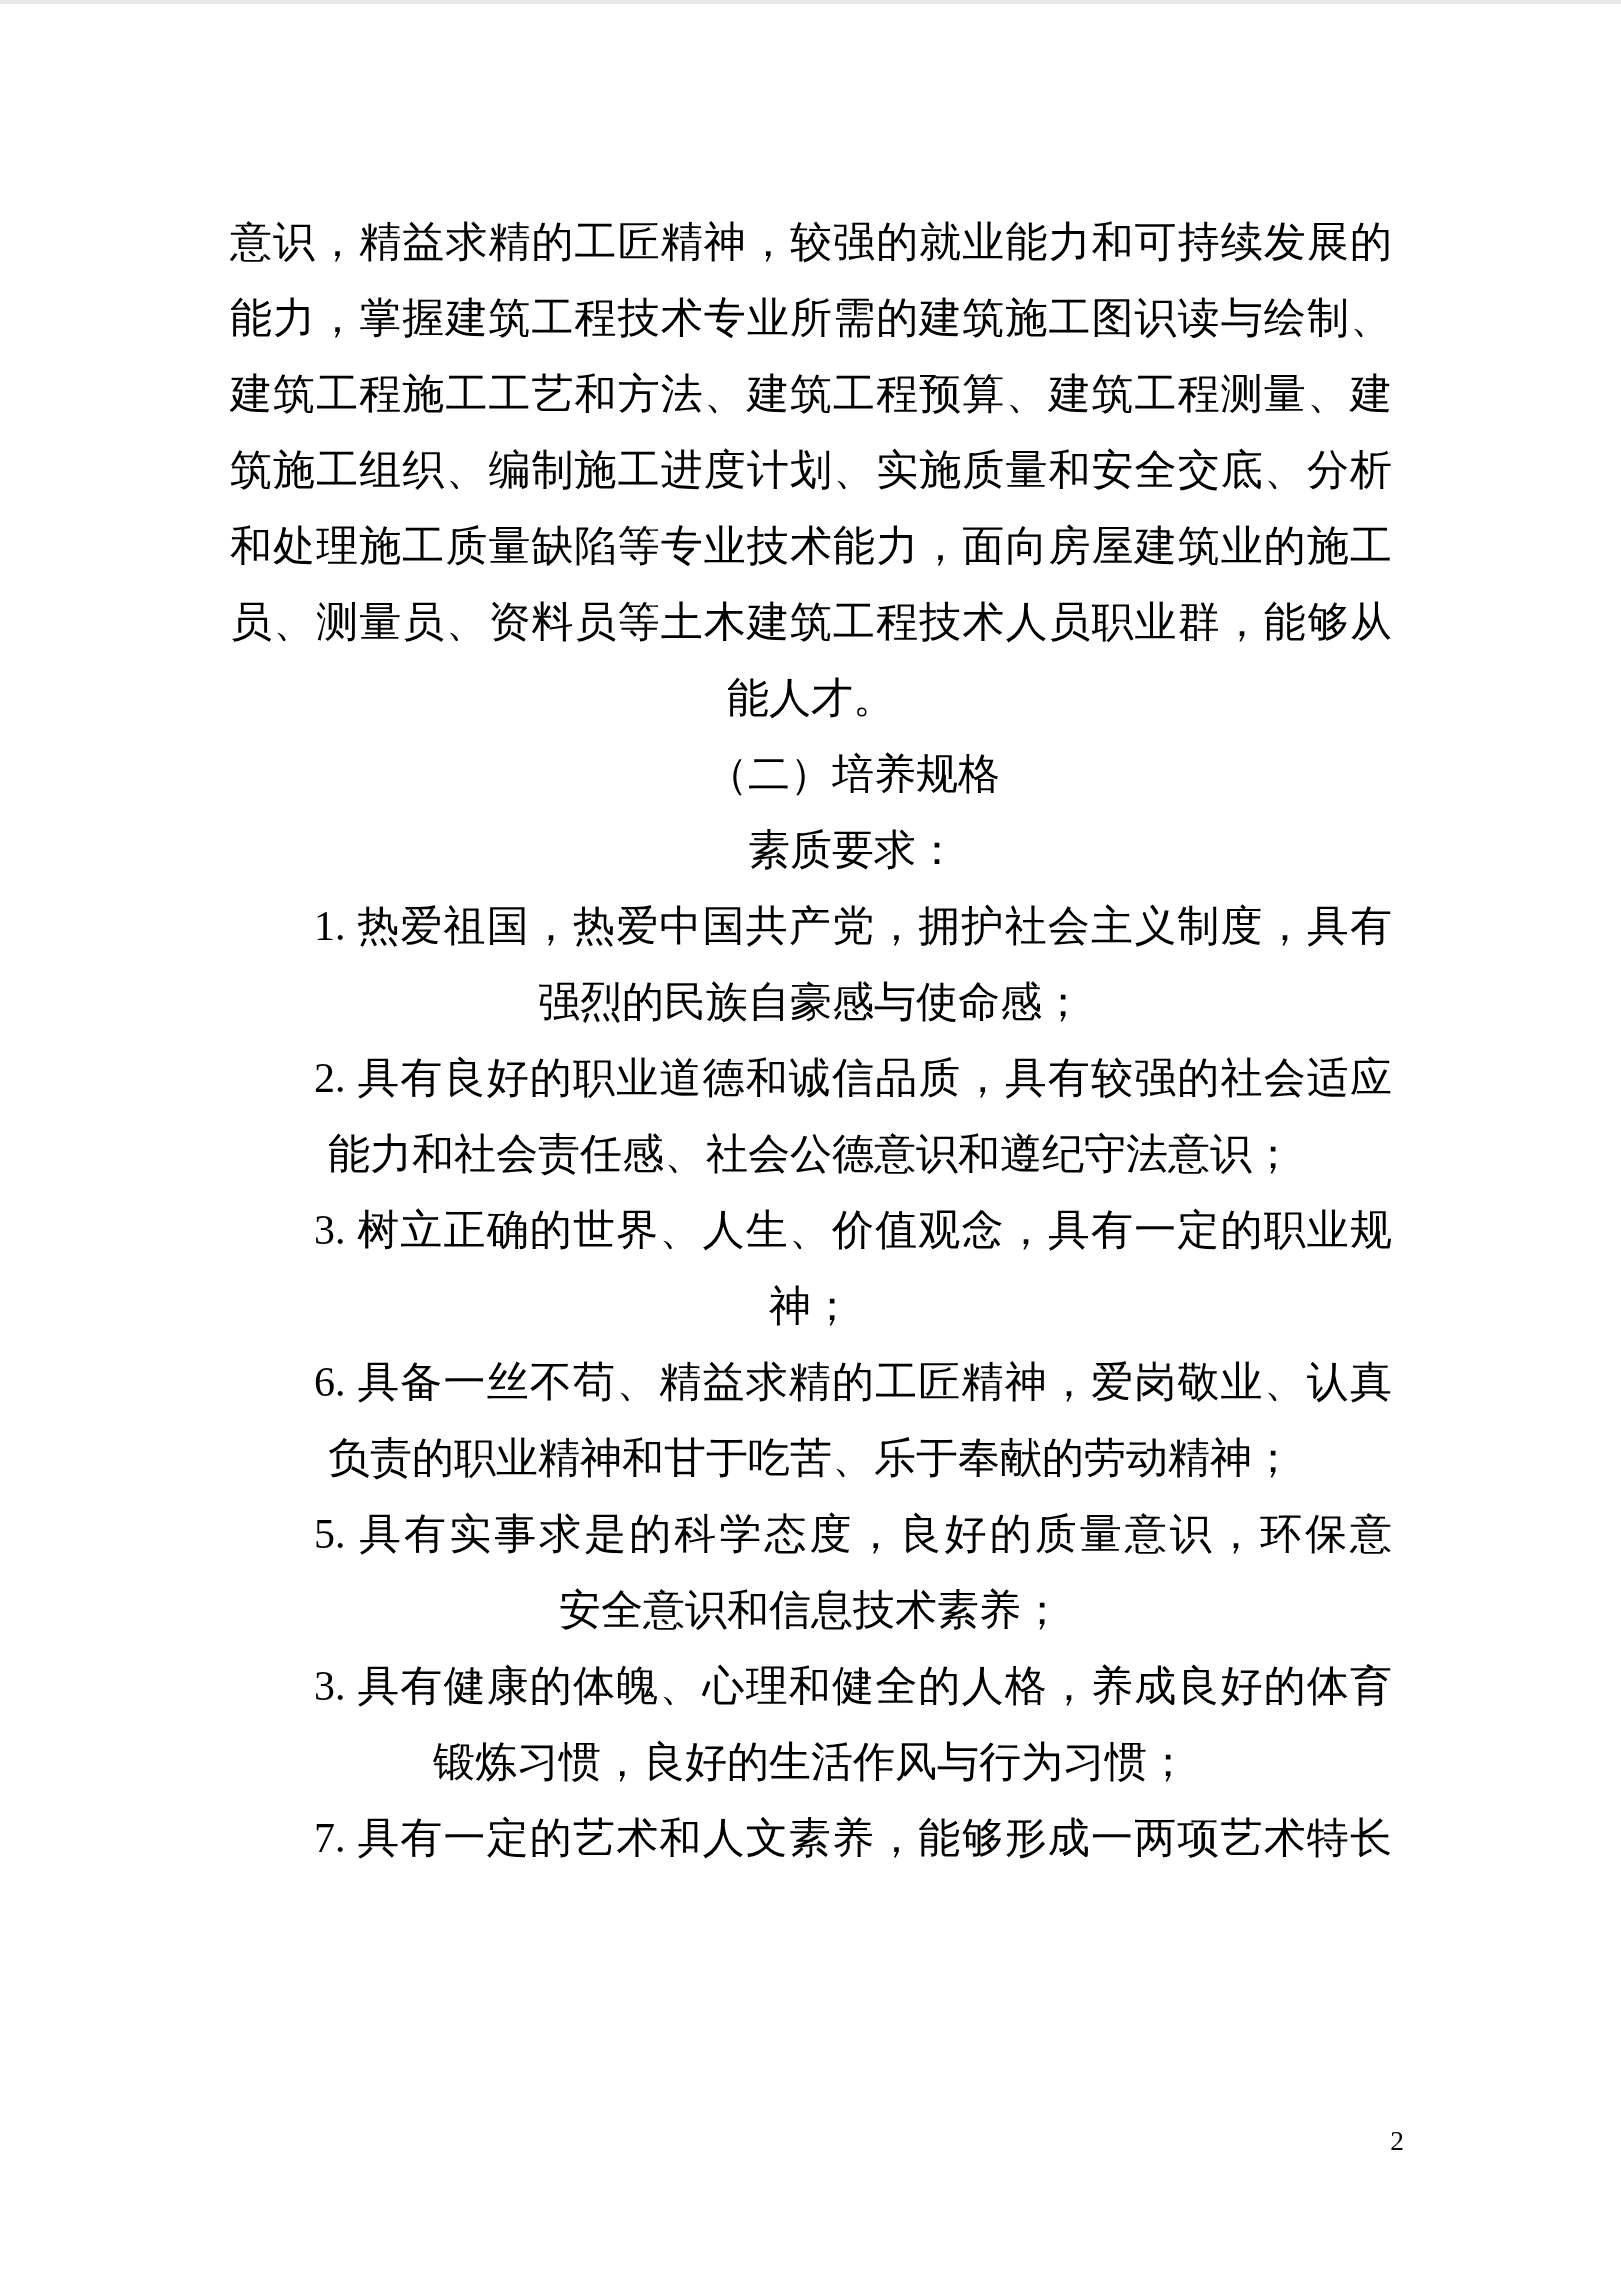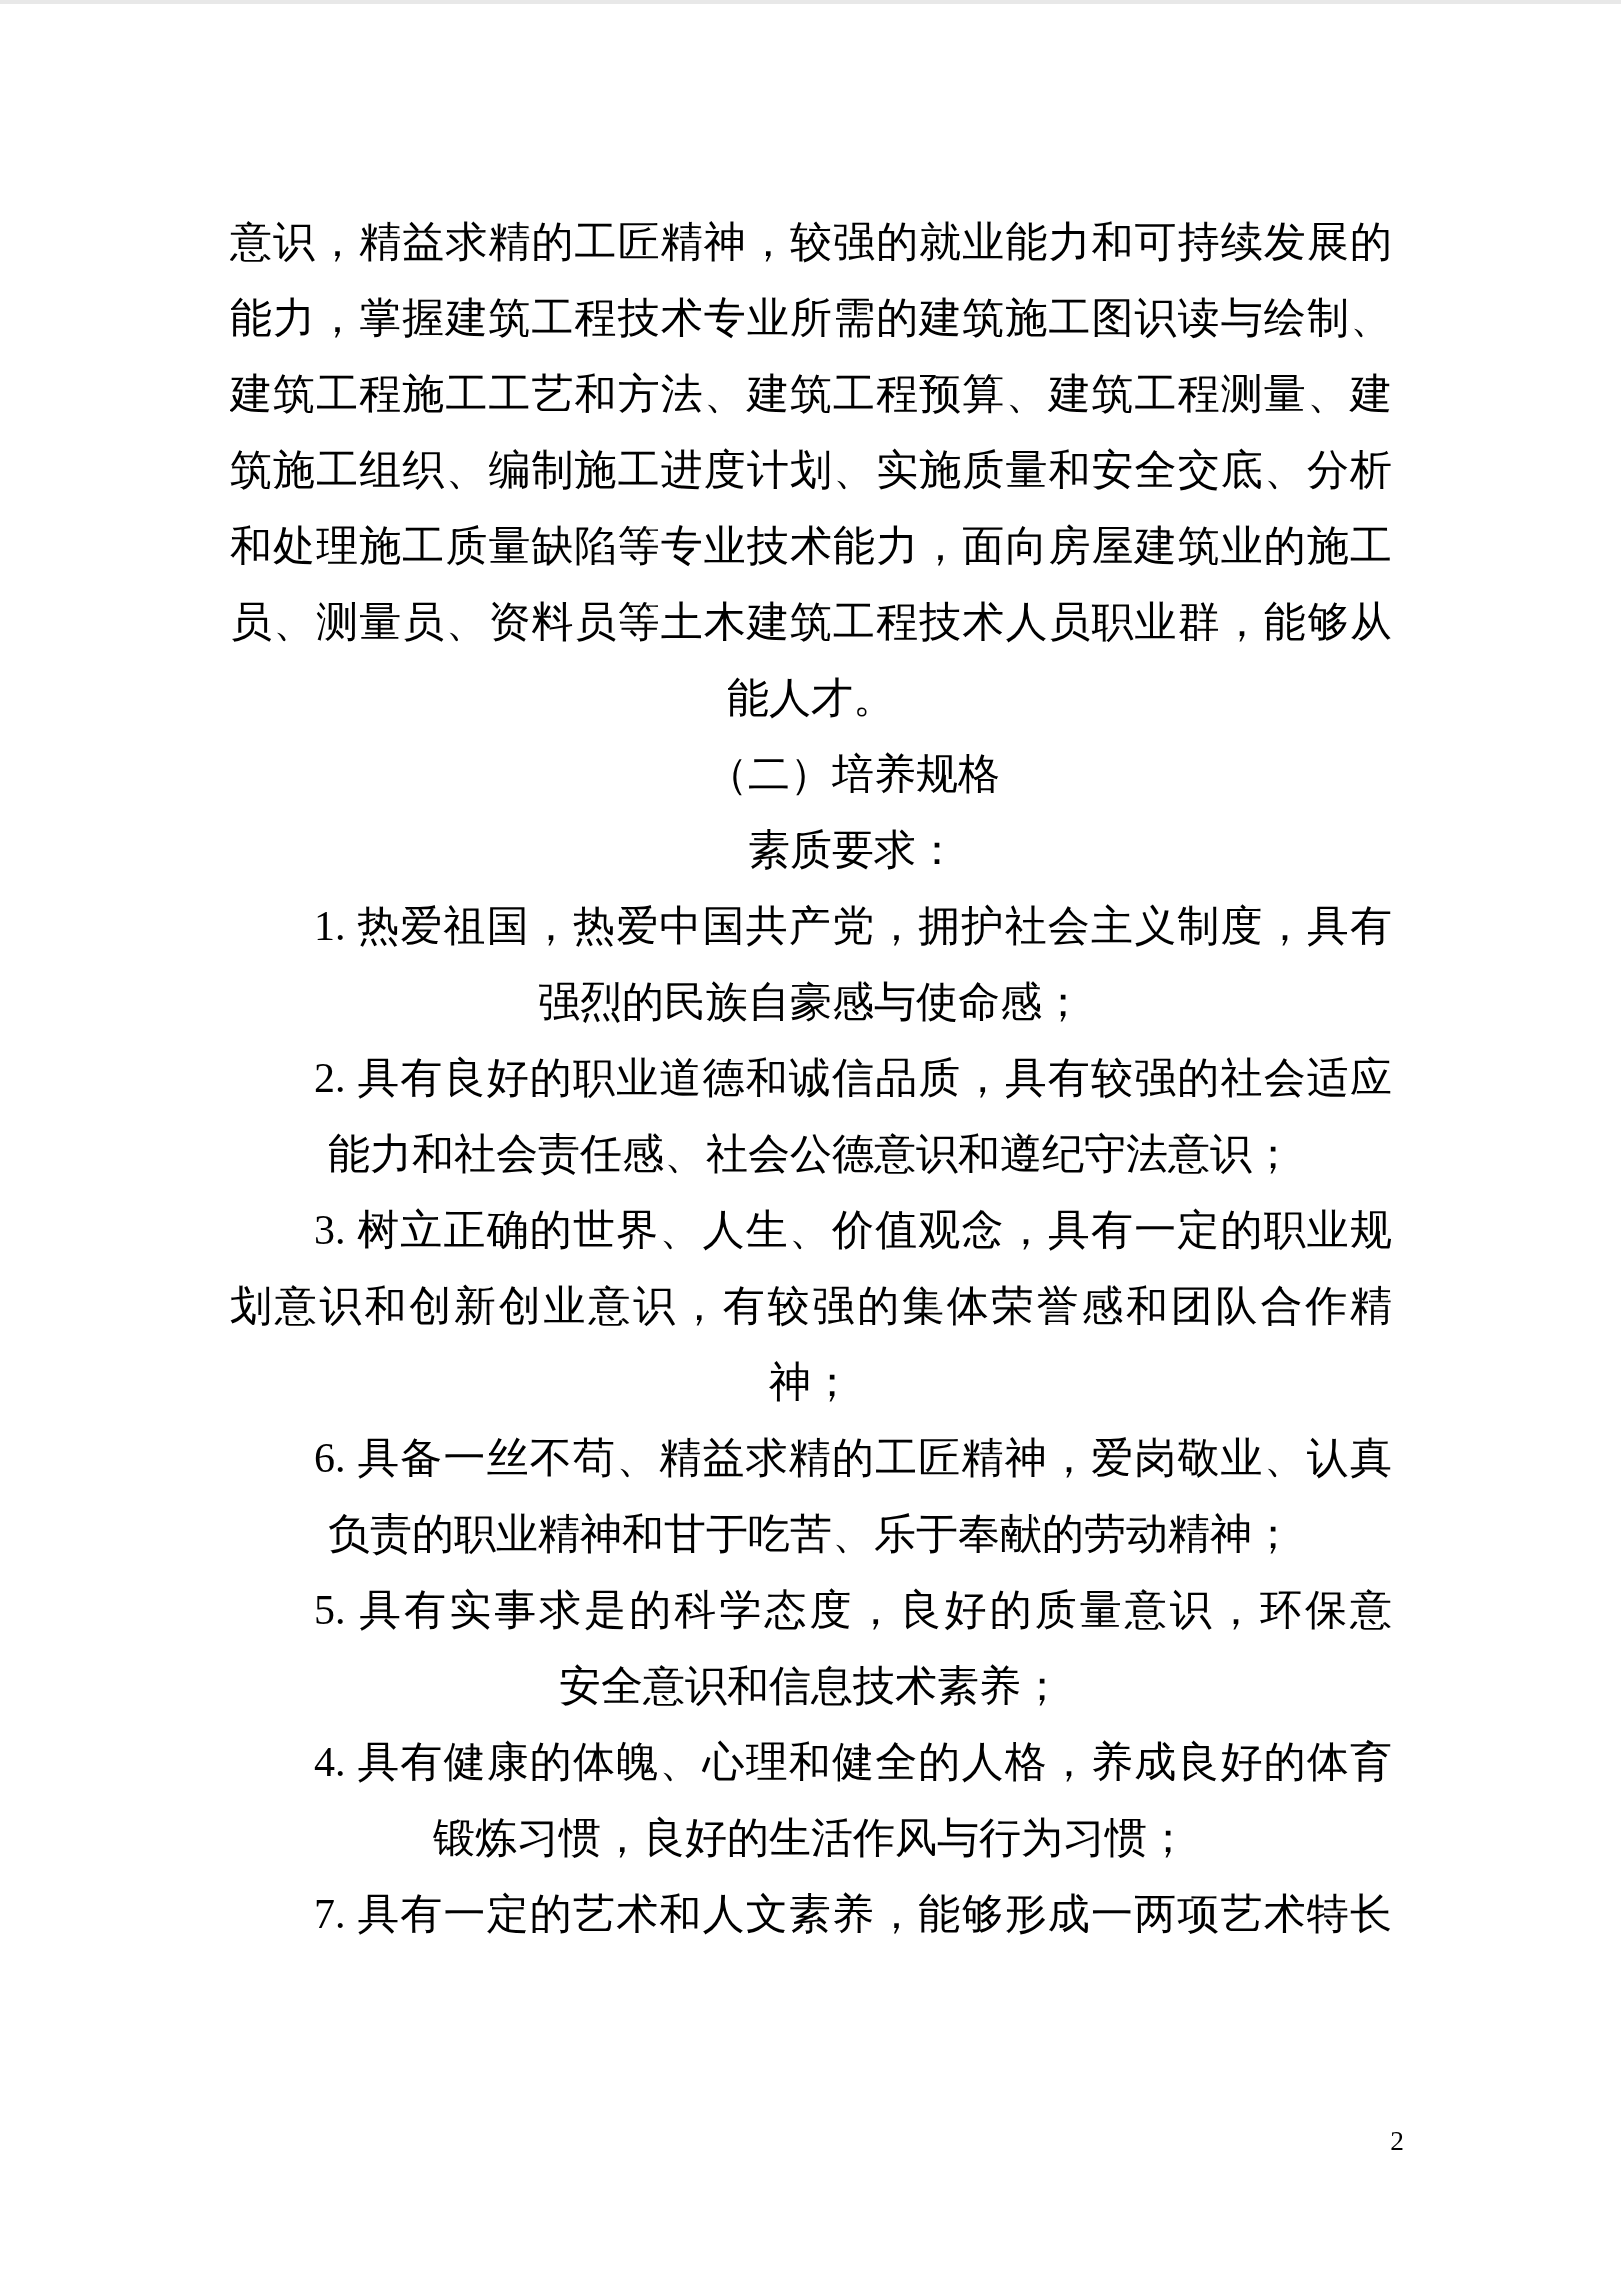--- a/index.html
+++ b/index.html
@@ -62,25 +62,24 @@
       <div class="line justify">和处理施工质量缺陷等专业技术能力，面向房屋建筑业的施工</div>
       <div class="line justify">员、测量员、资料员等土木建筑工程技术人员职业群，能够从</div>
       <div class="line">能人才。</div>
       <div class="line indent">（二）培养规格</div>
       <div class="line indent">素质要求：</div>
       <div class="line justify indent">1. 热爱祖国，热爱中国共产党，拥护社会主义制度，具有</div>
       <div class="line">强烈的民族自豪感与使命感；</div>
       <div class="line justify indent">2. 具有良好的职业道德和诚信品质，具有较强的社会适应</div>
       <div class="line">能力和社会责任感、社会公德意识和遵纪守法意识；</div>
       <div class="line justify indent">3. 树立正确的世界、人生、价值观念，具有一定的职业规</div>
-      <div class="line justify">划意识和创新创业意识，有较强的集体荣誉感和团队合作精</div>
       <div class="line">神；</div>
       <div class="line justify indent">6. 具备一丝不苟、精益求精的工匠精神，爱岗敬业、认真</div>
       <div class="line">负责的职业精神和甘于吃苦、乐于奉献的劳动精神；</div>
       <div class="line justify indent">5. 具有实事求是的科学态度，良好的质量意识，环保意识，</div>
       <div class="line">安全意识和信息技术素养；</div>
-      <div class="line justify indent">4. 具有健康的体魄、心理和健全的人格，养成良好的体育</div>
+      <div class="line justify indent">3. 具有健康的体魄、心理和健全的人格，养成良好的体育</div>
       <div class="line">锻炼习惯，良好的生活作风与行为习惯；</div>
       <div class="line justify indent">7. 具有一定的艺术和人文素养，能够形成一两项艺术特长</div>
     </div>
   <div class="footer">2</div>
 </div>
 
 
 </body></html>

